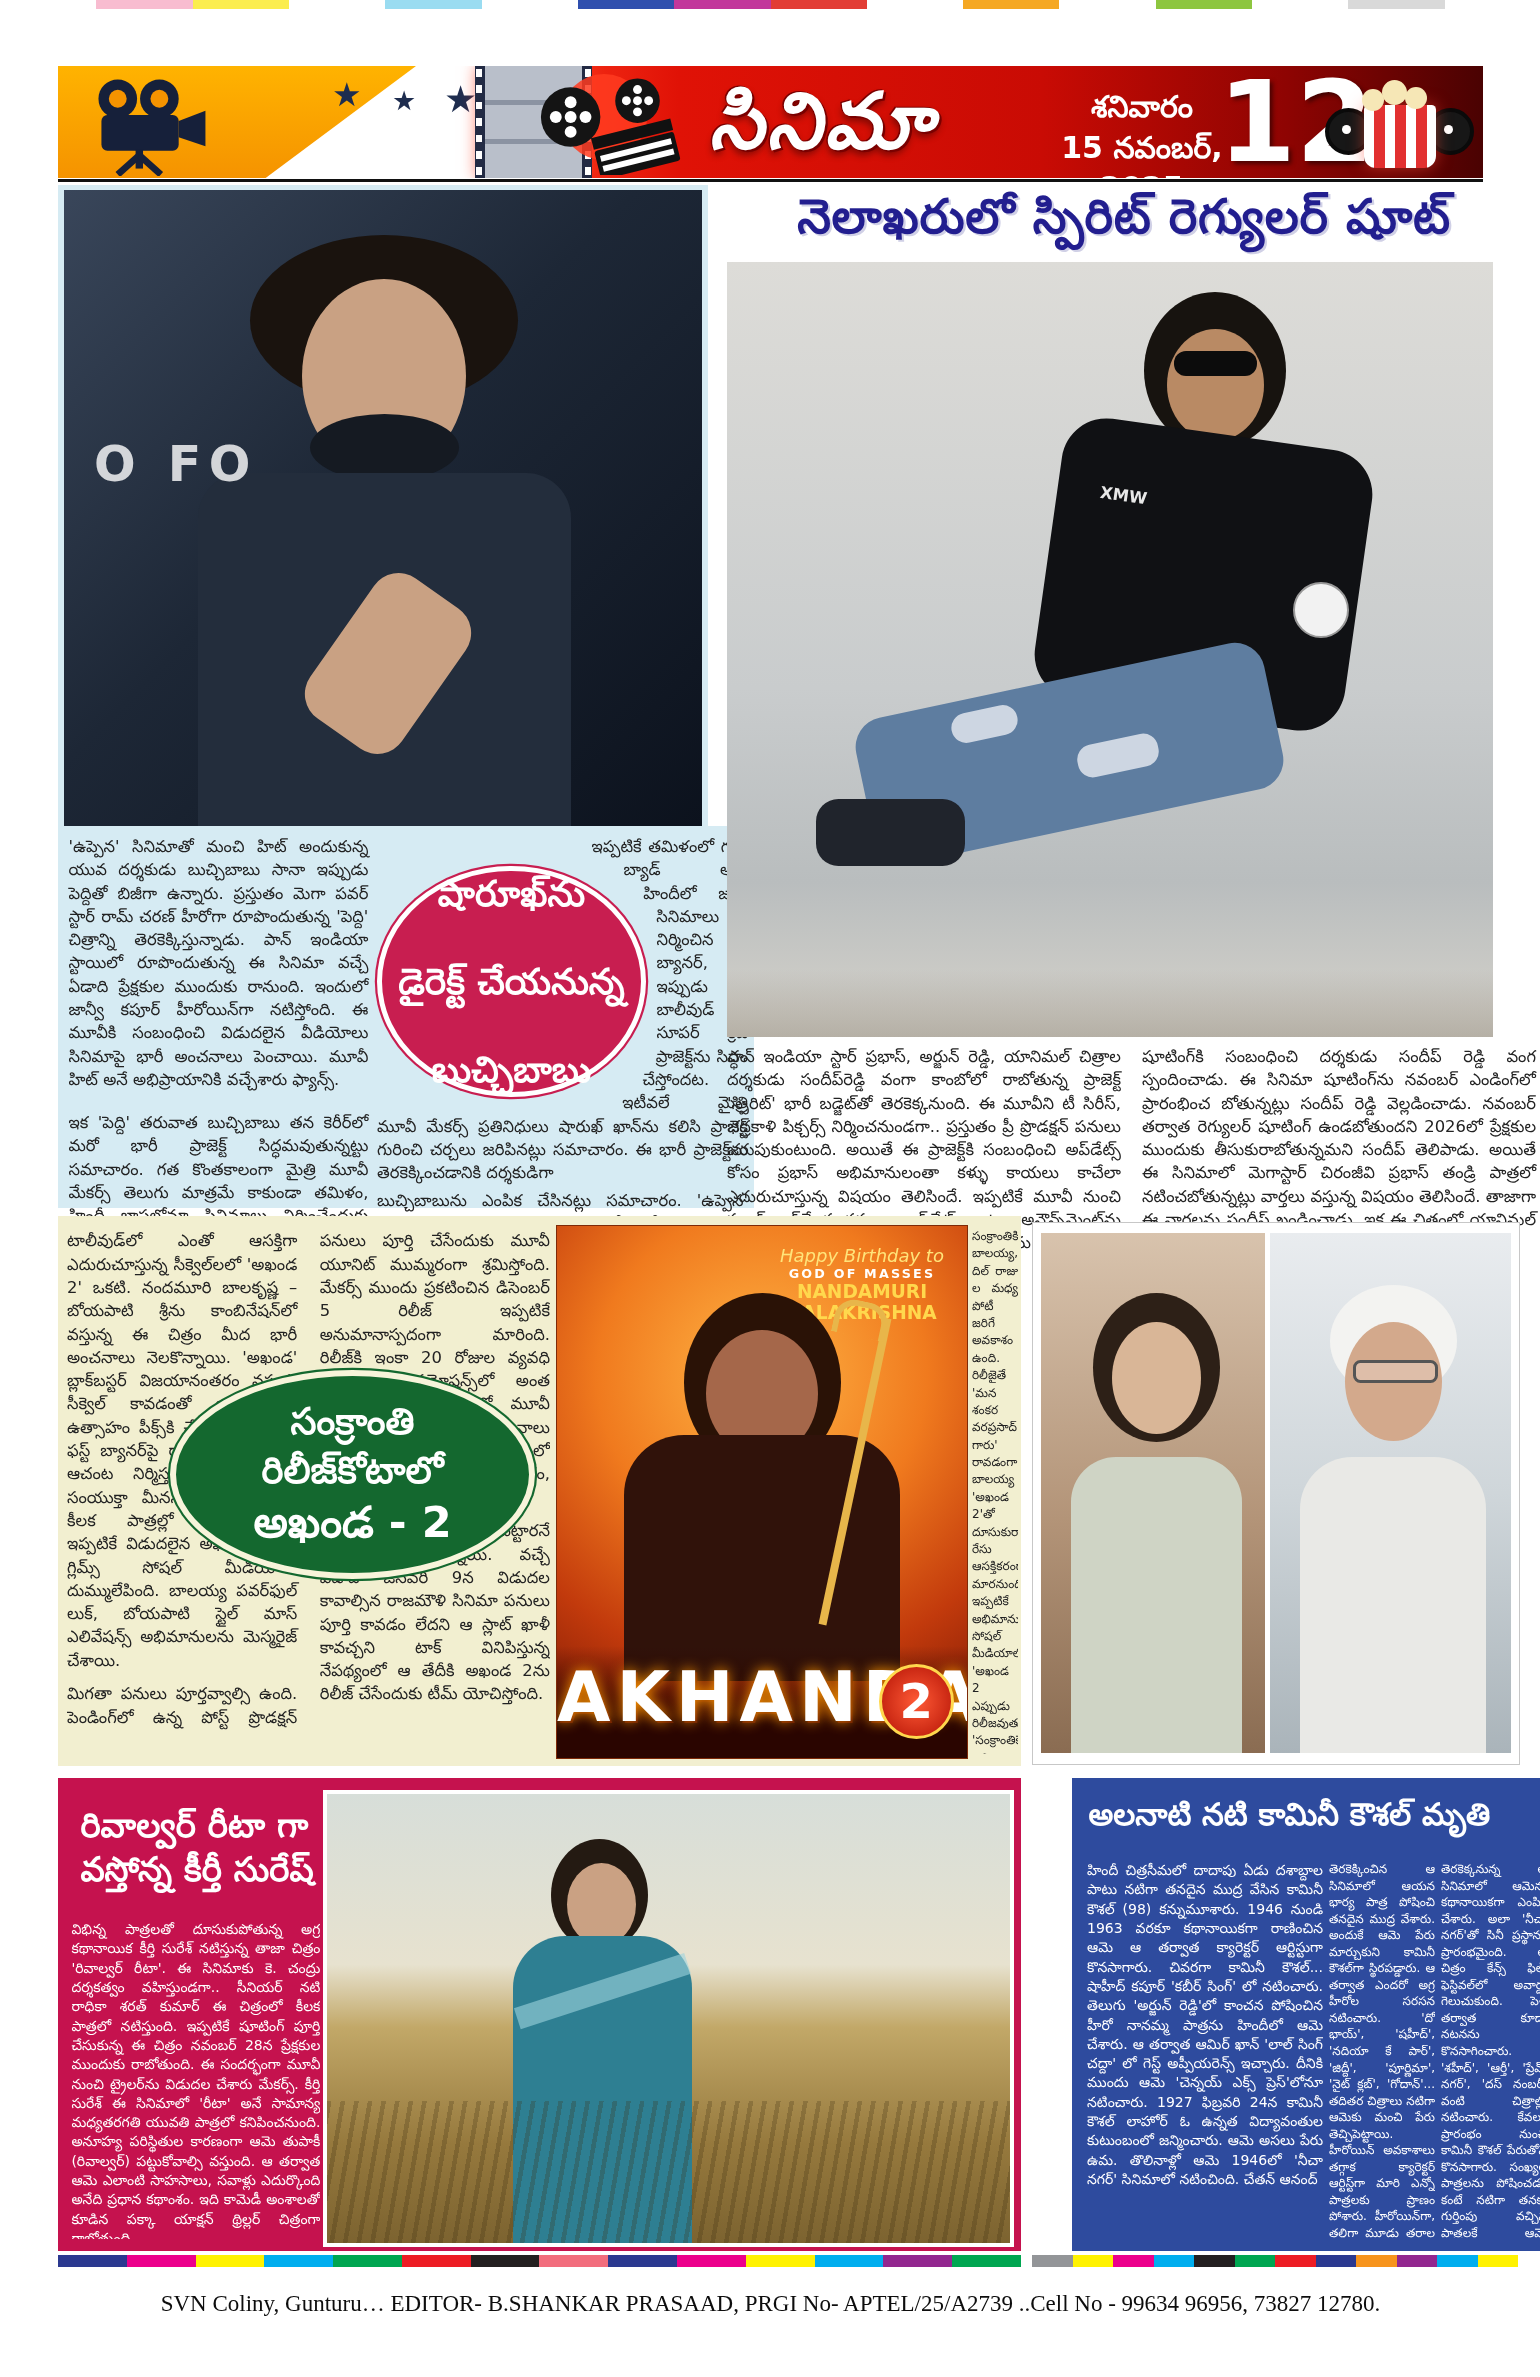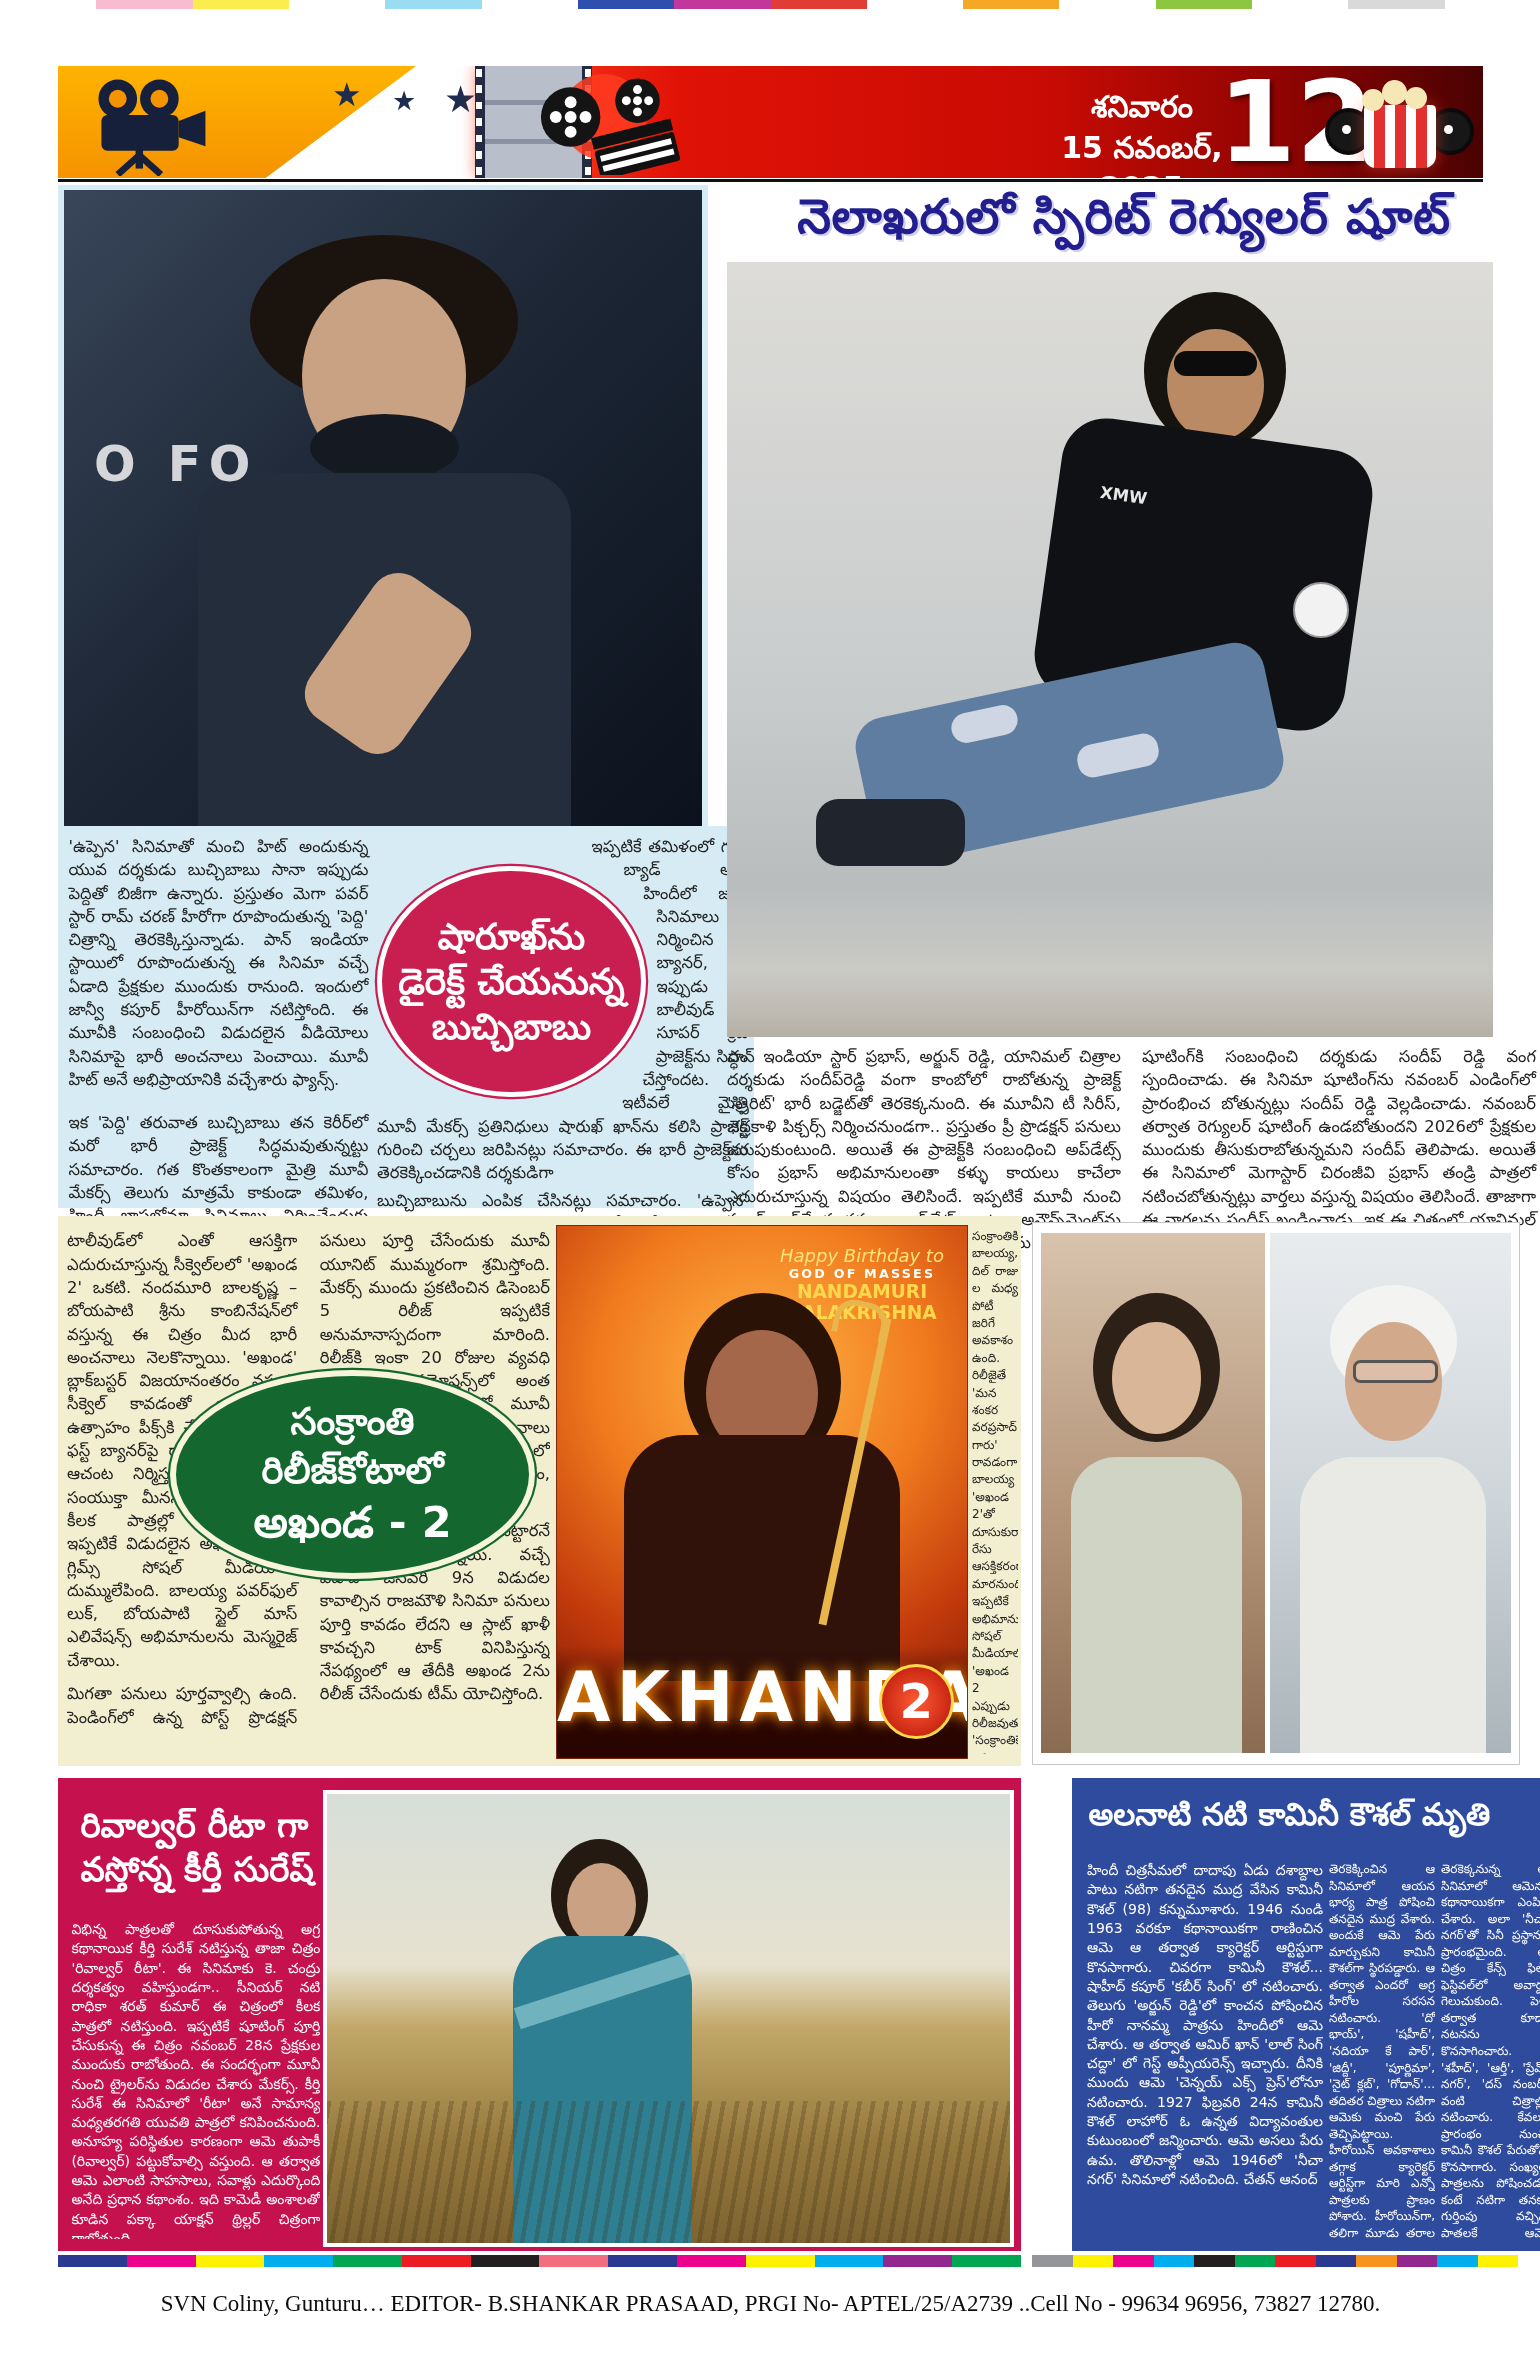--- a/index.html
+++ b/index.html
@@ -35,21 +35,21 @@
   .reel-dot i{position:absolute;background:#fff;border-radius:50%;width:9px;height:9px;}
   
   .main-headline{font-size:48px;font-weight:bold;color:#221e8f;text-align:center;letter-spacing:0.7px;
         text-shadow:2.2px 2.2px 0 rgba(150,150,200,.45);}
   
   .body-txt{font-size:16.4px;line-height:1.42;text-align:justify;color:#222;}
   .white-txt{color:#fff;}
   .two-col{column-count:2;column-gap:22.4px;}
   
   .oval-crimson{background:#c81e50;border:5.2px solid #ffffff;border-radius:50%;
-        box-shadow:0 0 0 2.2px #c81e50;display:flex;flex-direction:column;justify-content:center;
+        box-shadow:0 0 0 2.2px #c81e50;display:flex;flex-direction:column;justify-content:space-between;
         text-align:center;color:#fff;}
   .oval-crimson div{font-weight:bold;font-size:36px;line-height:1.25;}
   .oval-green{background:#14682f;border:6px solid #f7f4da;border-radius:50%;
         box-shadow:0 0 0 2.2px #14682f;display:flex;flex-direction:column;justify-content:center;
         text-align:center;color:#fff;z-index:3;}
   .oval-green div{font-weight:bold;font-size:37px;line-height:1.3;}
   
   .photo{overflow:hidden;position:absolute;}
   .srk-bg{background:linear-gradient(135deg,#39465a 0%,#1d2736 45%,#0c121d 100%);}
   .prabhas-bg{background:linear-gradient(180deg,#dddcd8 0%,#c9cccd 55%,#b9bdbe 80%,#d6d3cb 100%);}
@@ -138,20 +138,21 @@
         <circle cx="165" cy="40" r="6" fill="#fff"></circle>
       <g transform="rotate(-14 140 95)">
         <rect x="90" y="78" width="110" height="16" fill="#111"></rect>
         <rect x="90" y="78" width="110" height="16" fill="url(#)"></rect>
         <rect x="90" y="96" width="110" height="40" rx="4" fill="#111"></rect>
         <rect x="96" y="104" width="98" height="8" fill="#fff"></rect>
         <rect x="96" y="118" width="98" height="8" fill="#fff"></rect>
       </g>
     </svg>
 
+    <div class="abs cinema-title" style="left:589px;top:10.4px;width:350px;text-align:center;z-index:2;">సినిమా</div>
 
     <div class="abs" style="left:961px;top:21px;width:246px;z-index:2;">
       <div class="date-line">శనివారం</div>
       <div class="date-line">15 నవంబర్, 2025</div>
     </div>
 
     <div class="abs page-num" style="left:1160px;top:0;z-index:2;">12</div>
 
     <div class="abs" style="left:1267px;top:7.5px;width:149px;height:97px;z-index:2;">
       <div class="reel-dot" style="left:0;top:34px;width:39px;height:39px;">

